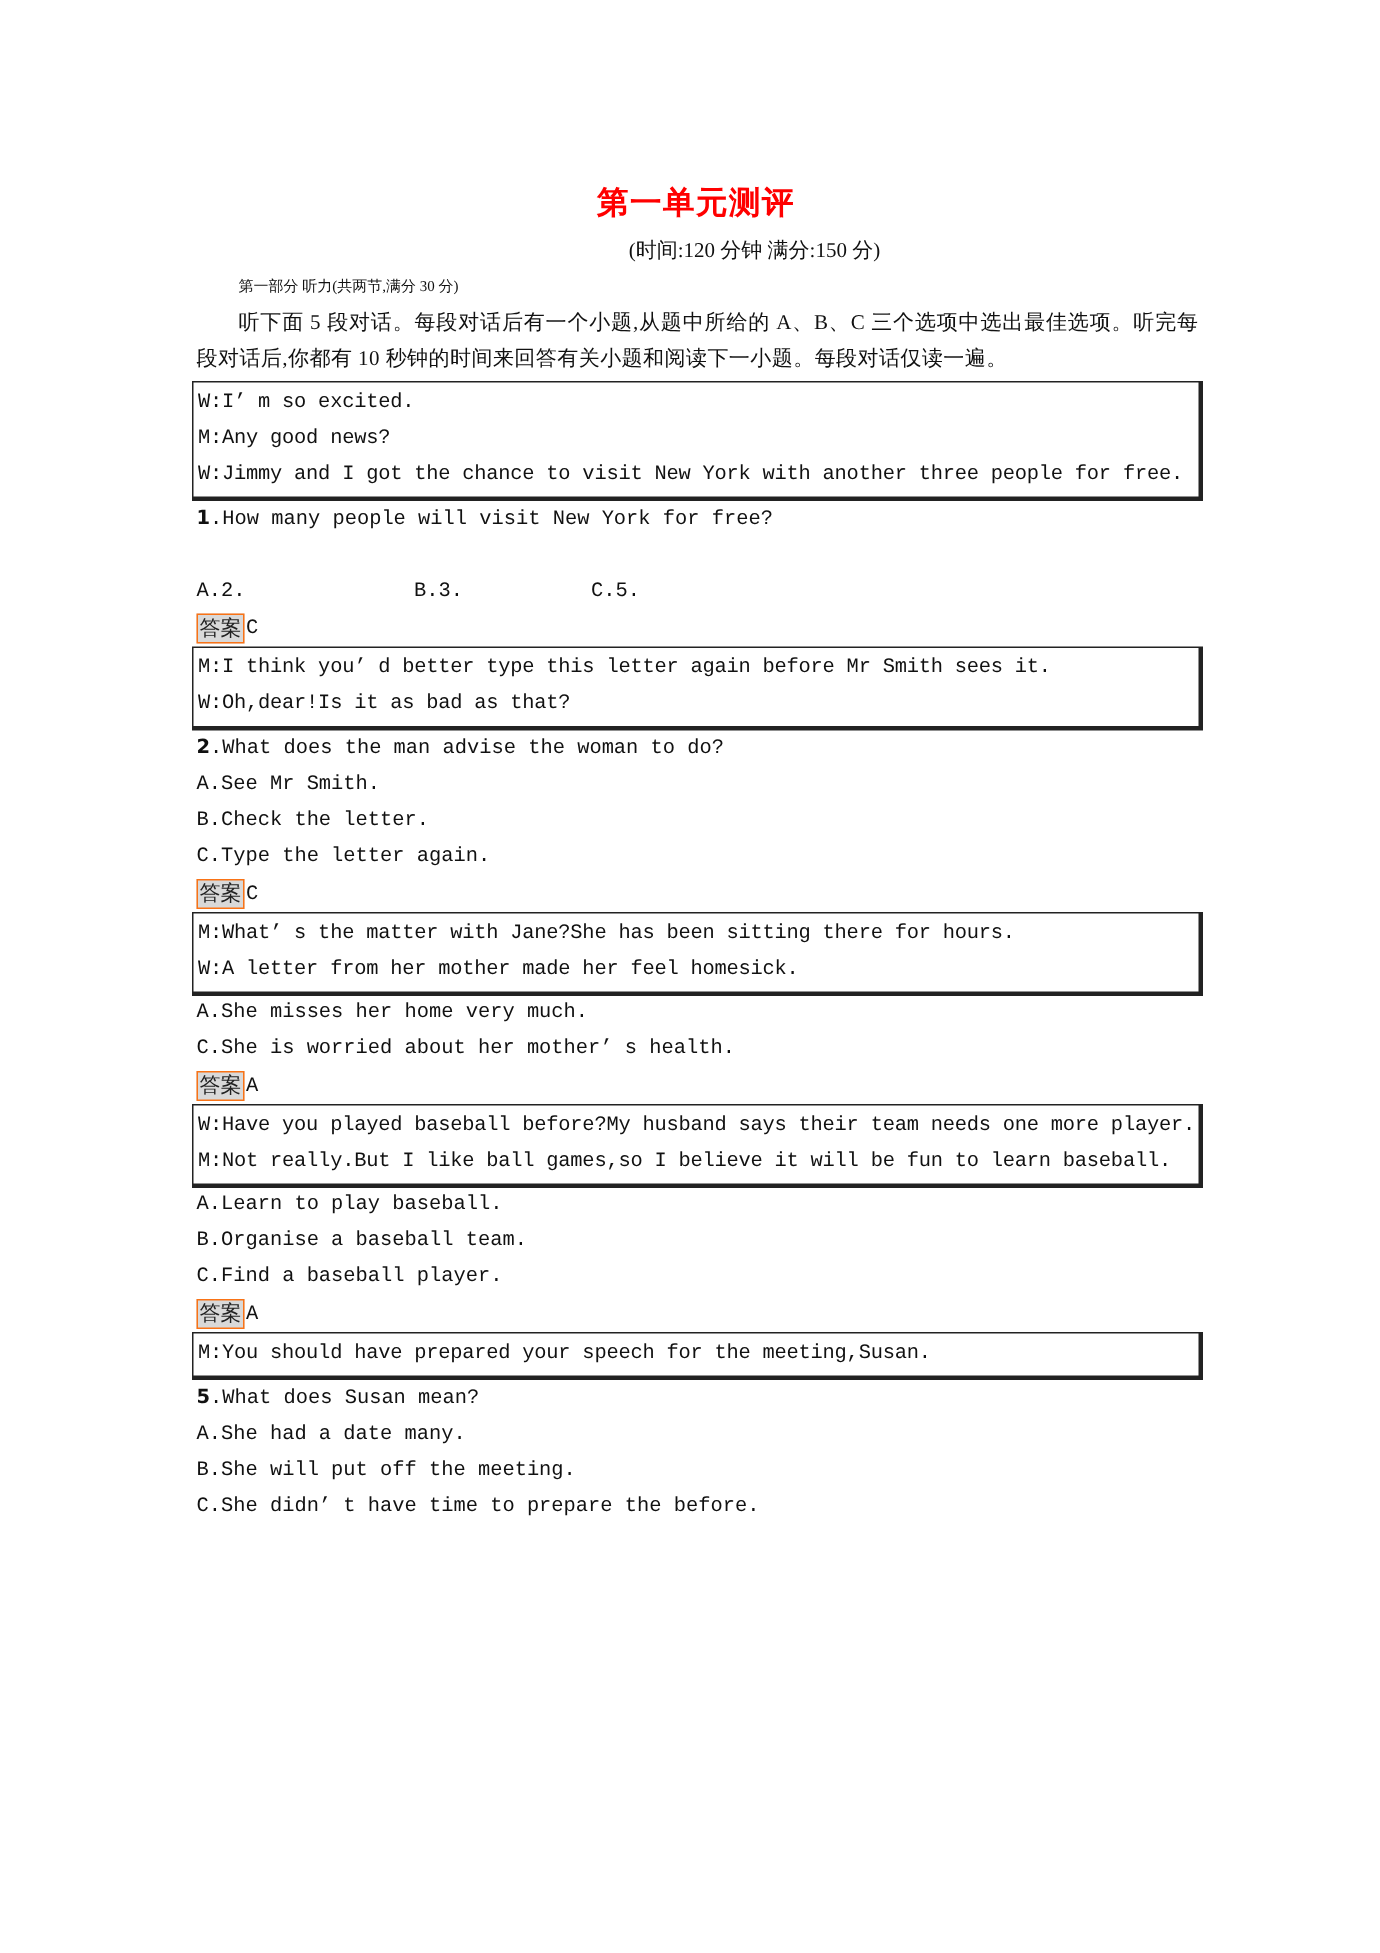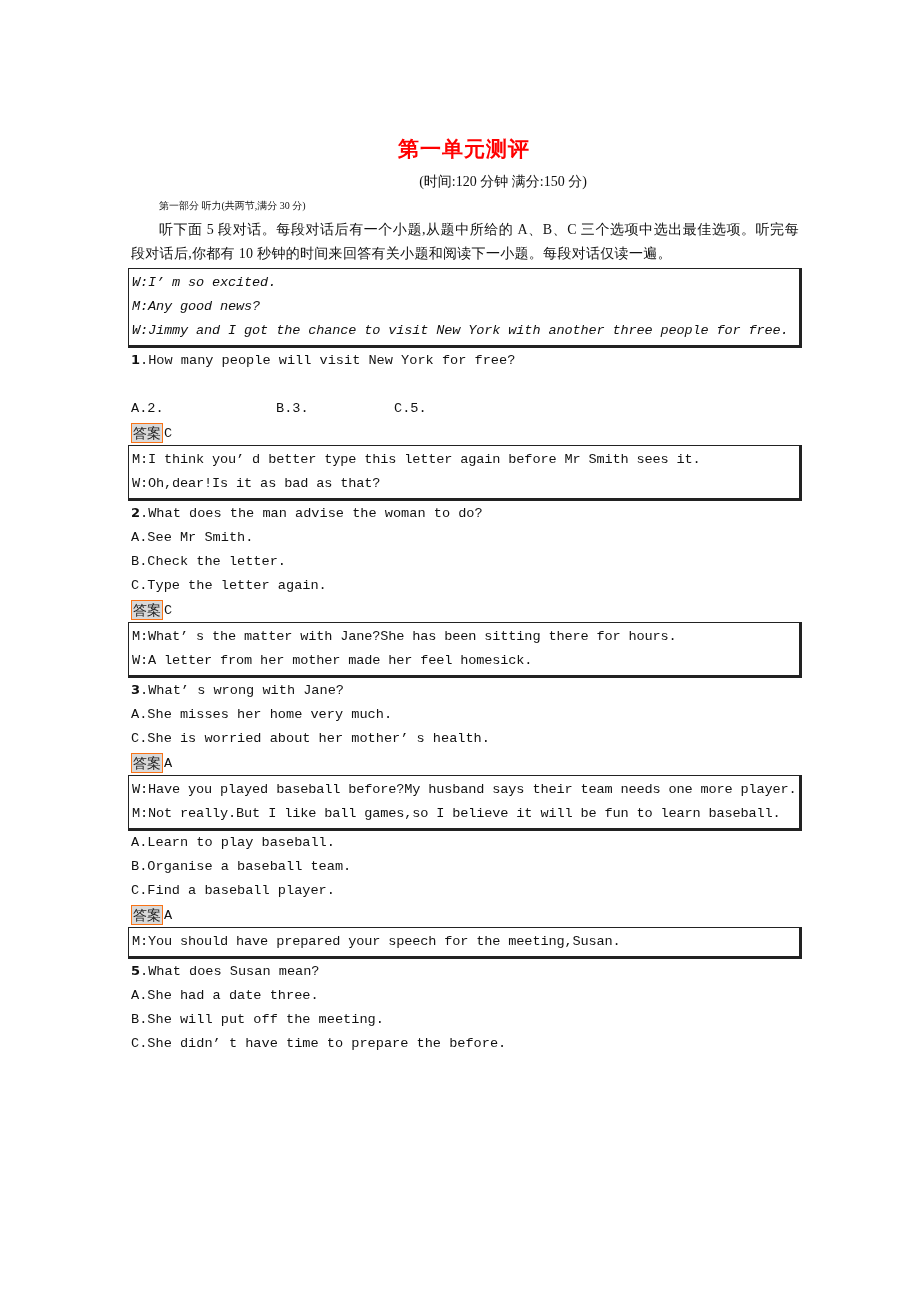--- a/index.html
+++ b/index.html
@@ -11,21 +11,21 @@
       width: 920px;
       height: 1302px;
       position: relative;
       font-family: "Liberation Serif", "DejaVu Serif", serif;
       color: #111111;
       overflow: hidden;
     }
     .page {
       position: absolute;
       left: 131px;
-      top: 132px;
+      top: 118px;
       width: 668px;
     }
     .title {
       text-align: center;
       color: #ff0000;
       font-family: "DejaVu Sans", "Liberation Sans", sans-serif;
       font-weight: bold;
       font-size: 21px;
       line-height: 34px;
       margin-left: -2px;
@@ -114,21 +114,21 @@
   </style>
 </head>
 <body>
 
 <div class="page">
   <div class="title">第一单元测评</div>
   <div class="subtitle">(时间:120 分钟   满分:150 分)</div>
   <div class="line indent">第一部分   听力(共两节,满分 30 分)</div>
   <div class="para">听下面 5 段对话。每段对话后有一个小题,从题中所给的 A、B、C 三个选项中选出最佳选项。听完每段对话后,你都有 10 秒钟的时间来回答有关小题和阅读下一小题。每段对话仅读一遍。</div>
 
-  <div class="dialog-box" style="margin-top:2px;font-style:italic;">
+  <div class="dialog-box" style="margin-top:2px;">
     <div class="dialog-line">W:I’ m so excited.</div>
     <div class="dialog-line">M:Any good news?</div>
     <div class="dialog-line">W:Jimmy and I got the chance to visit New York with another three people for free.</div>
   </div>
   <div class="line mono"><span class="q-num">1</span><span>.How many people will visit New York for free?</span></div>
   <div class="spacer-24"></div>
   <div class="options-row">
     <span class="opt-a">A.2.</span>
     <span class="opt-b">B.3.</span>
     <span>C.5.</span>
@@ -148,21 +148,20 @@
   <div class="line mono">C.Type the letter again.</div>
   <div class="answer">
     <span class="answer-badge">答案</span>
     <span class="answer-value">C</span>
   </div>
 
   <div class="dialog-box">
     <div class="dialog-line">M:What’ s the matter with Jane?She has been sitting there for hours.</div>
     <div class="dialog-line">W:A letter from her mother made her feel homesick.</div>
   </div>
-  <div class="line mono"><span class="q-num">3</span><span>.What’ s wrong with Jane?</span></div>
   <div class="line mono">A.She misses her home very much.</div>
   <div class="line mono">C.She is worried about her mother’ s health.</div>
   <div class="answer">
     <span class="answer-badge">答案</span>
     <span class="answer-value">A</span>
   </div>
 
   <div class="dialog-box">
     <div class="dialog-line">W:Have you played baseball before?My husband says their team needs one more player.</div>
     <div class="dialog-line">M:Not really.But I like ball games,so I believe it will be fun to learn baseball.</div>
@@ -172,16 +171,16 @@
   <div class="line mono">C.Find a baseball player.</div>
   <div class="answer">
     <span class="answer-badge">答案</span>
     <span class="answer-value">A</span>
   </div>
 
   <div class="dialog-box">
     <div class="dialog-line">M:You should have prepared your speech for the meeting,Susan.</div>
   </div>
   <div class="line mono"><span class="q-num">5</span><span>.What does Susan mean?</span></div>
-  <div class="line mono">A.She had a date three.</div>
+  <div class="line mono">A.She had a date many.</div>
   <div class="line mono">B.She will put off the meeting.</div>
   <div class="line mono">C.She didn’ t have time to prepare the before.</div>
 </div>
 
 </body></html>

